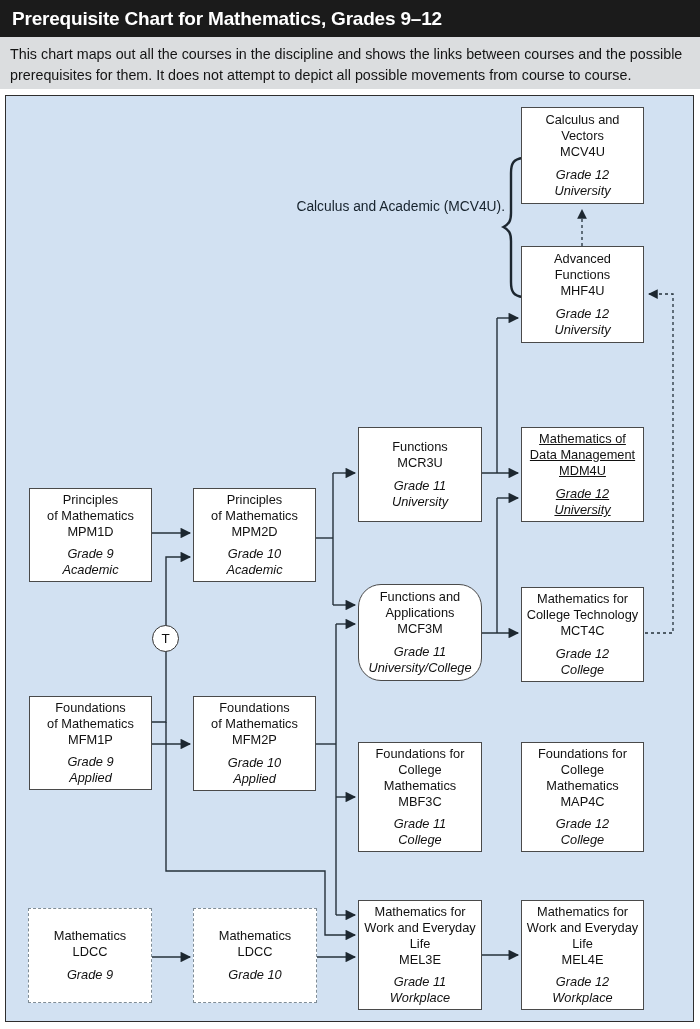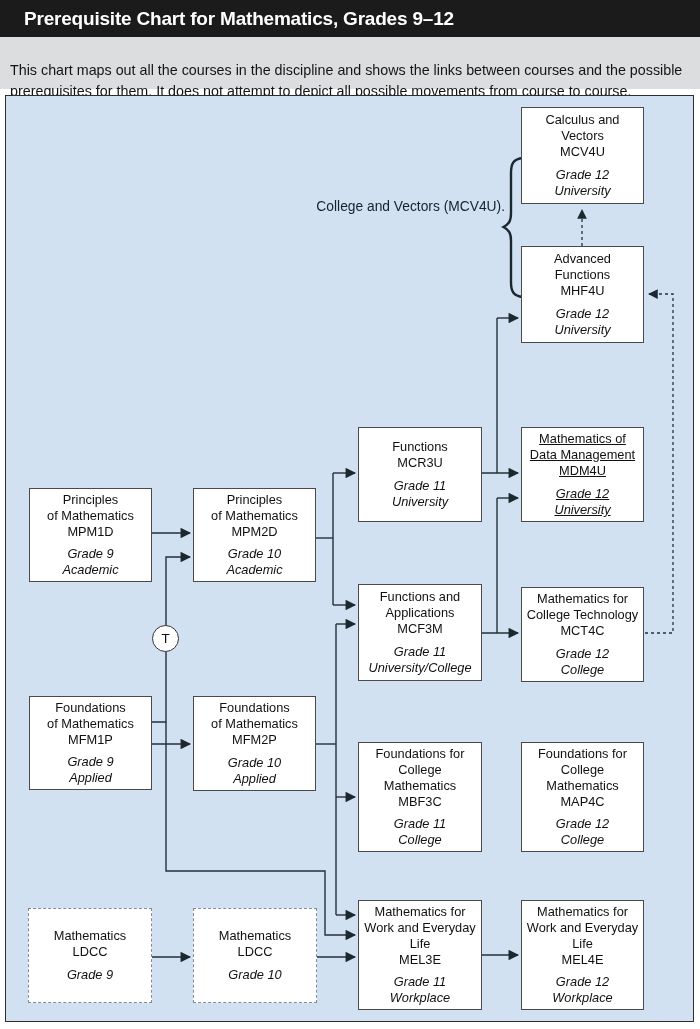--- a/index.html
+++ b/index.html
@@ -6,27 +6,27 @@
   body {
     width:700px; height:1029px; position:relative;
     background:#ffffff;
     font-family:"Liberation Sans", sans-serif;
     color:#111;
   }
   .header-bar {
     position:absolute; left:0; top:0; width:700px; height:37px;
     background:#1b1b1b; color:#fff;
     display:flex; align-items:center;
-    padding-left:24px; box-sizing:border-box;
+    padding-left:12px; box-sizing:border-box;
     font-size:19px; font-weight:bold; letter-spacing:-0.2px;
   }
   .intro-bar {
     position:absolute; left:0; top:37px; width:700px; height:52px;
     background:#dbdddf; box-sizing:border-box;
-    padding:23px 12px 0 10px;
+    padding:7px 12px 0 10px;
     font-size:14.3px; line-height:1.45; color:#141414;
   }
   .chart-panel {
     position:absolute; left:5px; top:95px; width:689px; height:927px;
     background:#d2e1f2; border:1.5px solid #2e2e2e; box-sizing:border-box;
     z-index:1;
   }
   svg.wires { position:absolute; left:0; top:0; width:700px; height:1029px; z-index:2; }
   .course-box {
     position:absolute; z-index:3; box-sizing:border-box;
@@ -94,21 +94,21 @@
     <path d="M482 955 L518 955" marker-end="url(#arrow)"></path>
   </g>
   <g stroke="#24303a" stroke-width="1.3" fill="none" stroke-dasharray="3 3">
     <path d="M582 246 L582 210" marker-end="url(#arrow)"></path>
     <path d="M645 633 L673 633 L673 294 L649 294" marker-end="url(#arrow)"></path>
   </g>
   <path d="M523 158 C513 159 511 164 511 173 L511 213 C511 221 509 224 503.5 227 C509 230 511 233 511 241 L511 282 C511 291 513 296 523 297" stroke="#1d2730" stroke-width="2.4" fill="none" stroke-linecap="round"></path>
 </svg>
 
 <div class="note-block">
-  <div>College and Vectors (MCV4U).</div>
+  <div>Calculus and Academic (MCV4U).</div>
 </div>
 
 <div class="course-box" style="left:521px; top:107px; width:123px; height:97px;">
   <div class="course-name">Calculus and
 Vectors
 MCV4U</div>
   <div class="course-grade">Grade 12
 University</div>
 </div>
 
@@ -144,21 +144,21 @@
 </div>
 
 <div class="course-box" style="left:193px; top:488px; width:123px; height:94px;">
   <div class="course-name">Principles
 of Mathematics
 MPM2D</div>
   <div class="course-grade">Grade 10
 Academic</div>
 </div>
 
-<div class="course-box" style="left:358px; top:584px; width:124px; height:97px;">
+<div class="course-box" style="left:358px; top:584px; width:124px; height:97px;border-radius:23px;">
   <div class="course-name">Functions and
 Applications
 MCF3M</div>
   <div class="course-grade">Grade 11
 University/College</div>
 </div>
 
 <div class="course-box" style="left:521px; top:587px; width:123px; height:95px;">
   <div class="course-name">Mathematics for
 College Technology

